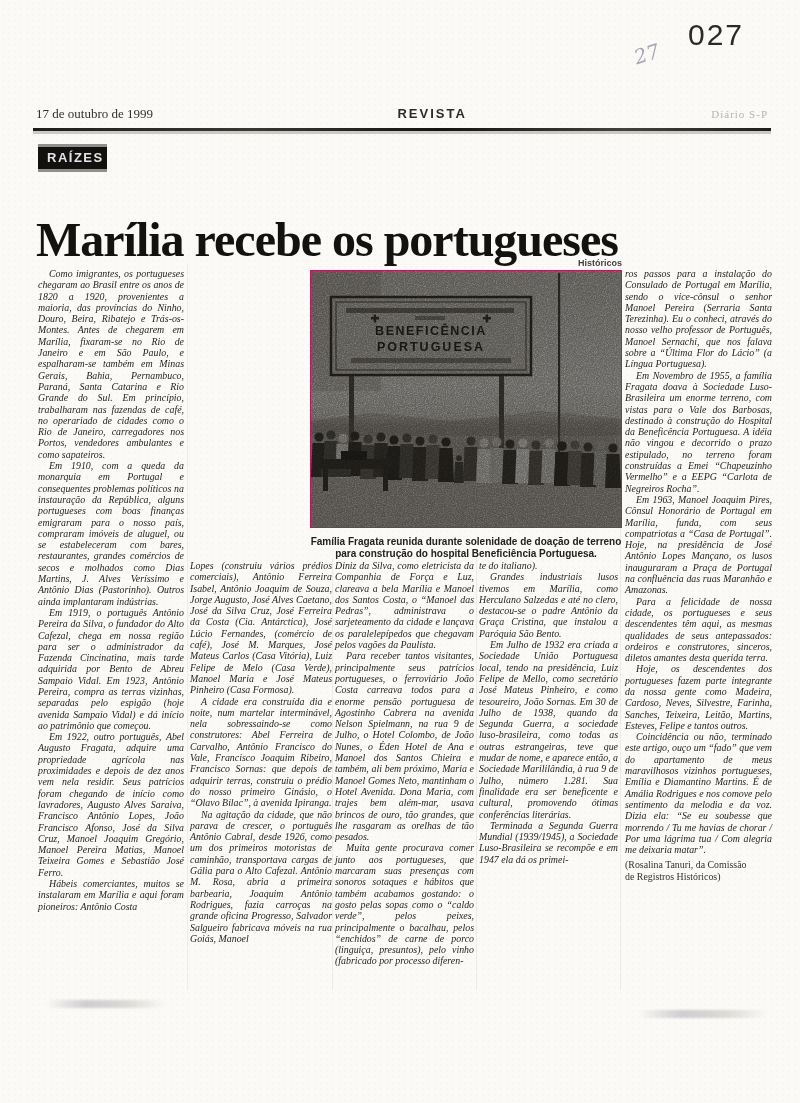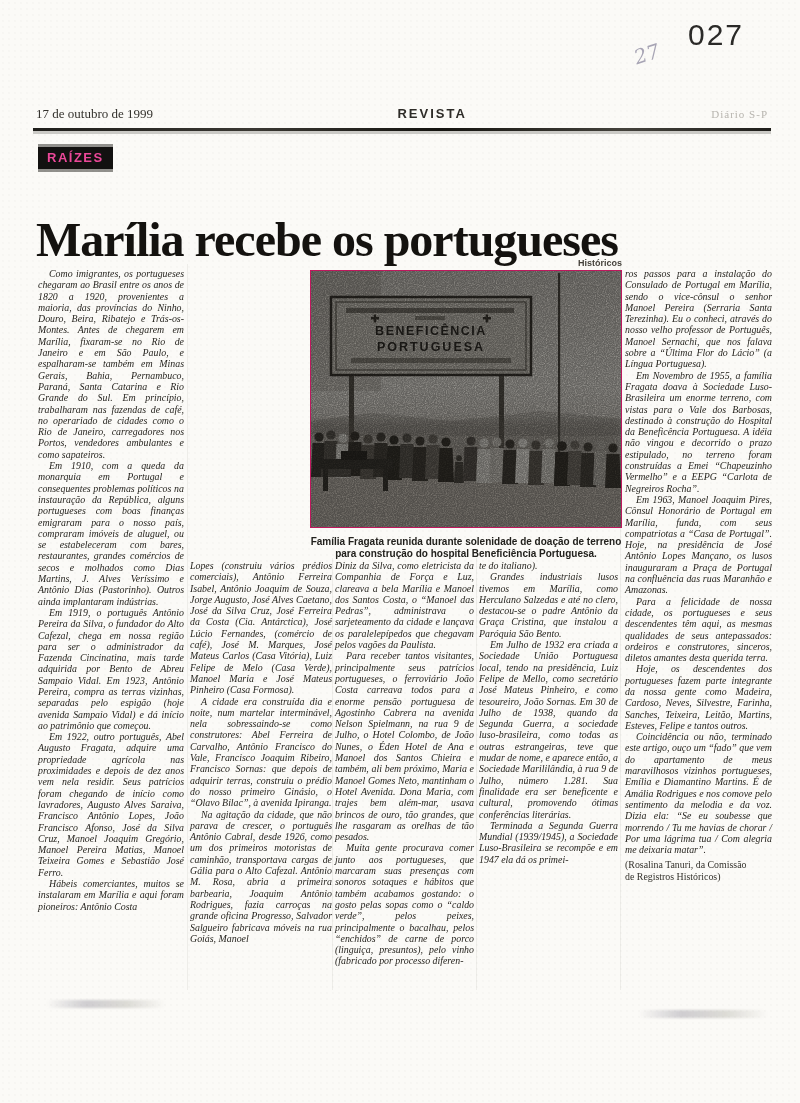--- a/index.html
+++ b/index.html
@@ -31,23 +31,23 @@
     font-size:13px;letter-spacing:2px;color:#2e2c28;
   }
   .masthead .pub{font-size:11px;color:#b7b4ae;letter-spacing:1px;}
   .rule{
     position:absolute;top:128px;left:33px;width:738px;height:3px;
     background:linear-gradient(90deg,#1f1e1b 0%,#3a3833 30%,#14130f 55%,#44423c 80%,#1f1e1b 100%);
     box-shadow:0 3px 0 rgba(60,58,50,0.25);
   }
   .kicker{
     position:absolute;top:147px;left:38px;
-    background:#121110;color:#ec4899;
-    font-family:"Liberation Sans", sans-serif;font-weight:bold;
-    font-size:13px;letter-spacing:1.5px;padding:3px 9px 4px 9px;
+    background:#121110;color:#e5e5e5;
+    font-family:"Liberation Sans", sans-serif;font-weight:bold;
+    font-size:13px;letter-spacing:1.5px;padding:3px 3px 4px 9px;
     box-shadow:0 -3px 0 rgba(40,38,34,0.5), 0 3px 0 rgba(40,38,34,0.5);
   }
   .headline{
     position:absolute;top:182px;left:36px;width:736px;
     font-family:"Liberation Serif", serif;font-weight:bold;
     font-size:48px;letter-spacing:-1px;color:#14120f;line-height:1.1;
     white-space:nowrap;
   }
   .body-area{position:absolute;top:258px;left:38px;width:734px;height:845px;}
   .gutter{

